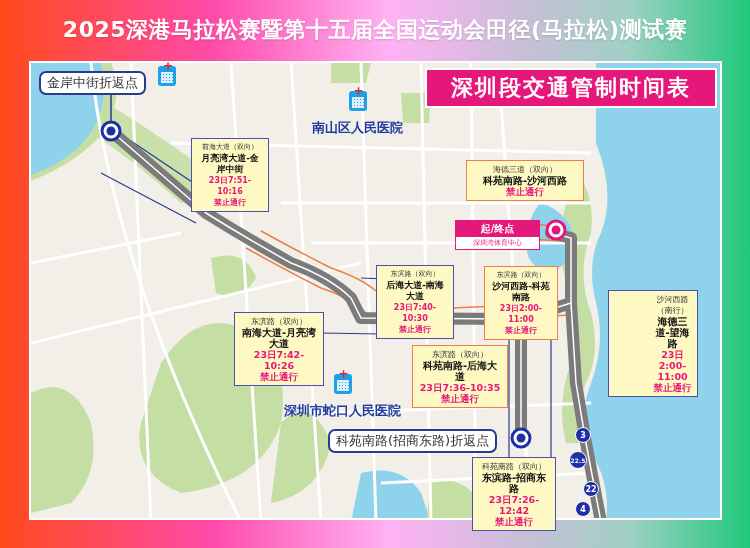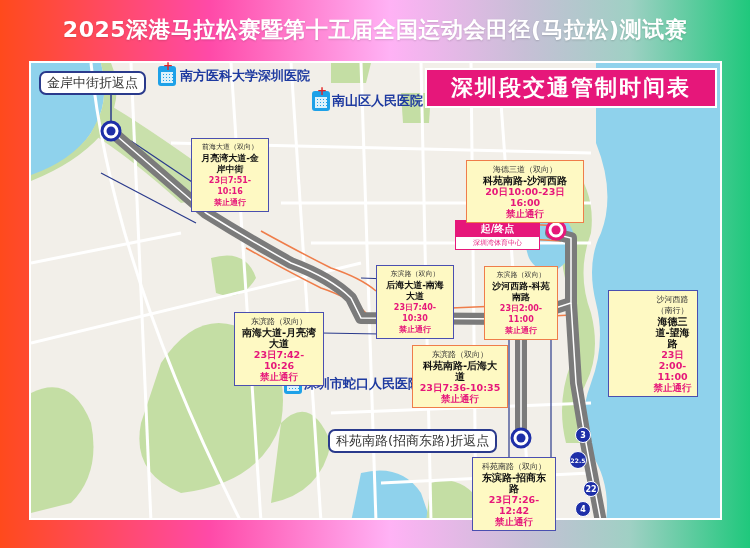--- a/index.html
+++ b/index.html
@@ -40,21 +40,21 @@
   }
   .hosp-icon::before {
     content:""; position:absolute; left:3px; top:6px; width:12px; height:11px;
     background: repeating-linear-gradient(90deg, #fff 0 2px, transparent 2px 3px),
                 repeating-linear-gradient(0deg, #fff 0 2px, transparent 2px 3px);
     opacity:0.85;
   }
   .hosp-icon::after {
     content:"+"; position:absolute; left:5px; top:-7px; color:#e62222; font-weight:bold; font-size:12px;
   }
-  .hospital.vertical { flex-direction:row; gap:2px; }
+  .hospital.vertical { flex-direction:column; gap:8px; }
   .callout {
     position:absolute; background:#fef9c3; text-align:center; font-size:8px; line-height:11px;
     padding:3px 5px; box-sizing:border-box; color:#222;
   }
   .callout.blue { border:1.5px solid #4a4fb0; }
   .callout.orange { border:1.5px solid #ef7d4a; }
   .callout .dir { font-size:7px; color:#333; }
   .callout .road { font-weight:bold; font-size:9px; color:#111; }
   .callout .time { color:#e6177a; font-weight:bold; font-size:8px; }
   .callout .ban { color:#e6177a; font-weight:bold; font-size:8px; }
@@ -167,21 +167,20 @@
   <div class="km" style="left:544px;top:438px;">4</div>
 </div>
 
 <div class="header-tag">深圳段交通管制时间表</div>
 
 <div class="turn-label" style="left:39px;top:71px;">金岸中街折返点</div>
 <div class="turn-label" style="left:328px;top:429px;">科苑南路(招商东路)折返点</div>
 
 <div class="hospital" style="left:158px;top:66px;">
   <span class="hosp-icon"></span>
-  <span>南方医科大学深圳医院</span>
 </div>
 <div class="hospital vertical" style="left:312px;top:91px;">
   <span class="hosp-icon"></span>
   <span>南山区人民医院</span>
 </div>
 <div class="hospital vertical" style="left:284px;top:374px;">
   <span class="hosp-icon"></span>
   <span>深圳市蛇口人民医院</span>
 </div>
 
@@ -193,21 +192,20 @@
 <div class="callout blue" style="left:191px;top:138px;width:78px;">
   <div class="dir">前海大道（双向）</div>
   <div class="road">月亮湾大道-金岸中街</div>
   <div class="time">23日7:51-10:16</div>
   <div class="ban">禁止通行</div>
 </div>
 
 <div class="callout orange big" style="left:466px;top:160px;width:118px;">
   <div class="dir">海德三道（双向）</div>
   <div class="road">科苑南路-沙河西路</div>
-  <div class="time">20日10:00-23日16:00</div>
   <div class="ban">禁止通行</div>
 </div>
 
 <div class="callout blue" style="left:376px;top:265px;width:78px;">
   <div class="dir">东滨路（双向）</div>
   <div class="road">后海大道-南海大道</div>
   <div class="time">23日7:40-10:30</div>
   <div class="ban">禁止通行</div>
 </div>
 

